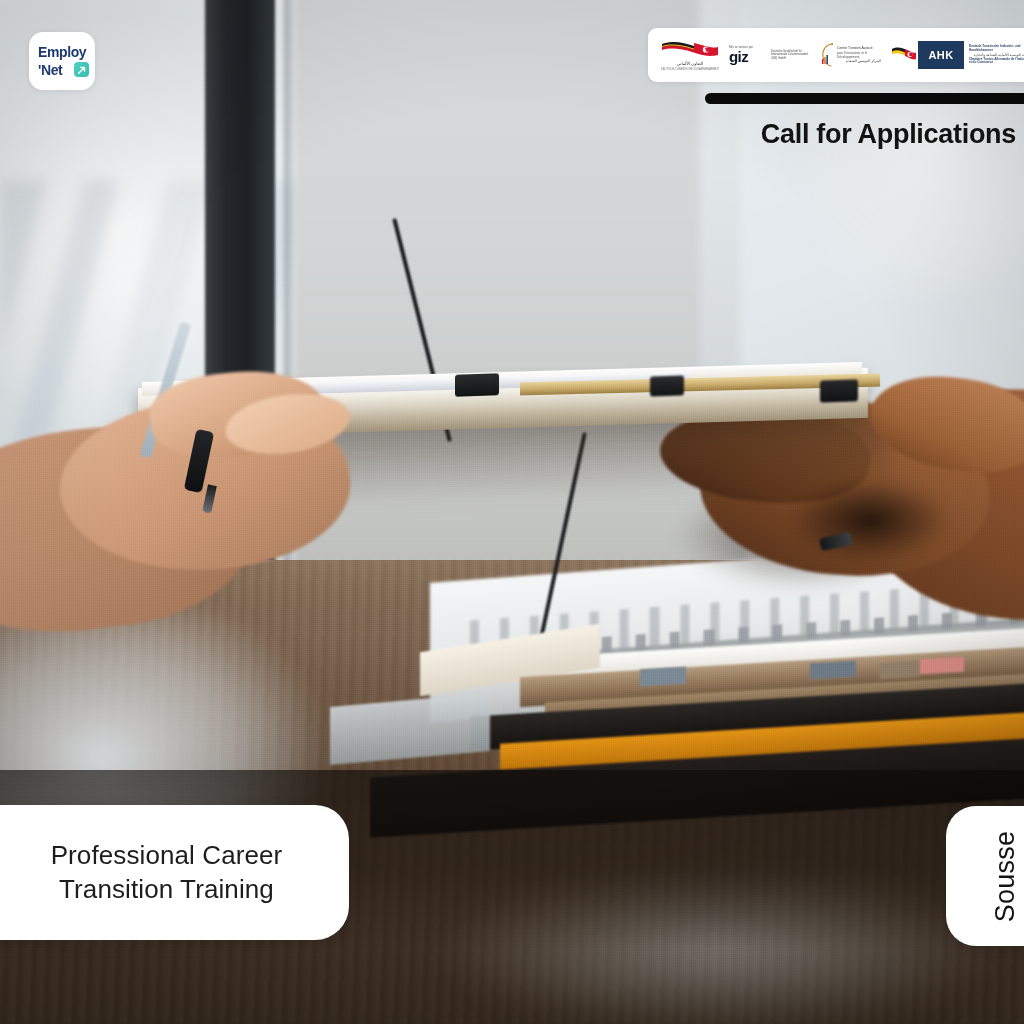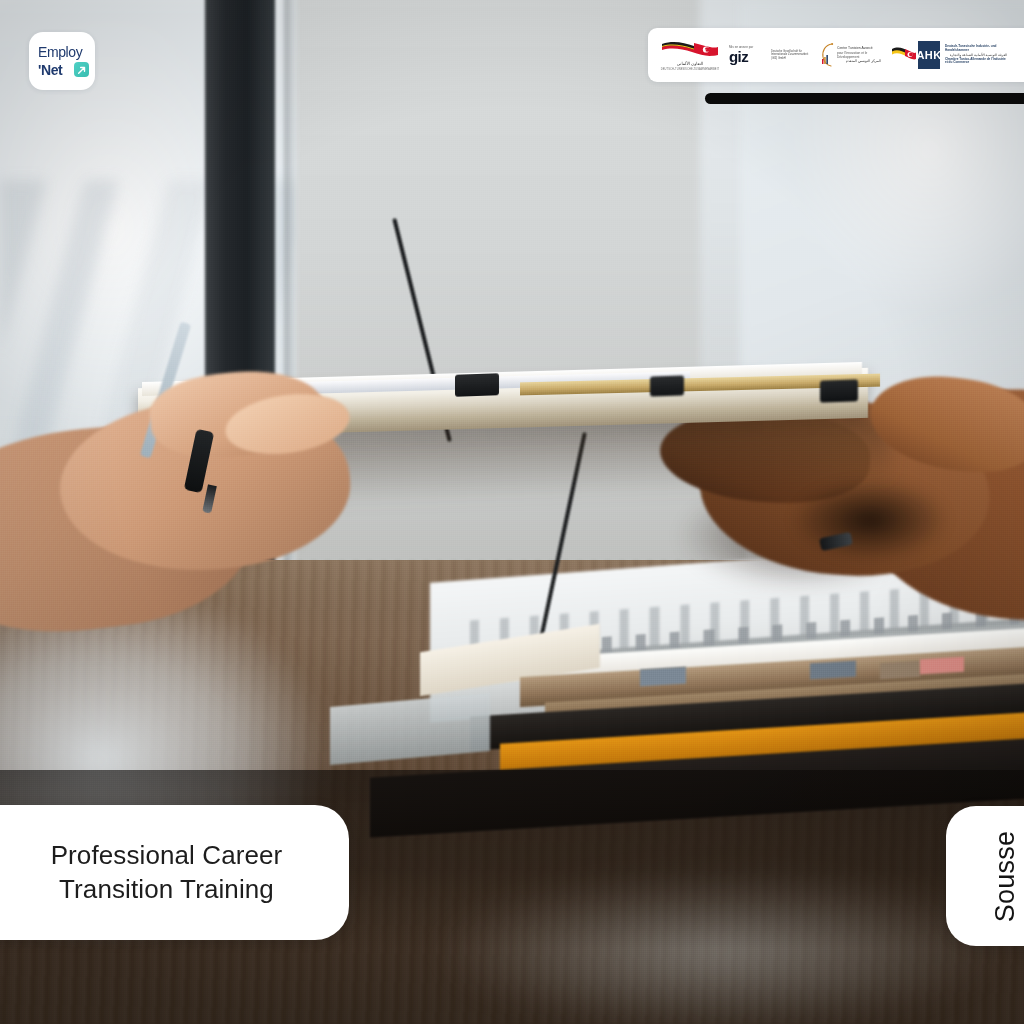--- a/index.html
+++ b/index.html
@@ -323,21 +323,21 @@
 
   
   .logo-card {
     position:absolute; left:29px; top:32px; width:66px; height:58px;
     background:#ffffff; border-radius:14px;
     display:flex; flex-direction:column; justify-content:center; align-items:flex-start;
     padding:7px 8px 7px 9px;
     box-shadow:0 1px 5px rgba(40,60,80,.10);
   }
   .logo-top {
-    font-size:14px; font-weight:400; color:#1f3a6e;
+    font-size:14px; font-weight:700; color:#1f3a6e;
     letter-spacing:-.4px; line-height:1; font-family:"Liberation Sans", sans-serif;
   }
   .logo-bot {
     display:flex; align-items:center; gap:12px; margin-top:3px; line-height:1;
   }
   .logo-bot-txt { font-size:14px; font-weight:600; color:#1f3a6e; letter-spacing:-.4px; }
   .logo-mark {
     width:15px; height:15px; border-radius:4px; flex:none;
     background:linear-gradient(135deg,#4fd0c4,#38bdb0);
     display:flex; align-items:center; justify-content:center;
@@ -375,21 +375,21 @@
   .p-ctr-ar { font-size:3.6px; color:#333; line-height:1.2; text-align:right; width:44px; }
 
   
   .p-ahk { align-items:stretch; }
   .ahk-flag {
     width:28px; height:28px; background:#ffffff; position:relative; overflow:hidden;
     display:flex; align-items:center; justify-content:center;
   }
   .ahk-flag svg { width:26px; height:20px; }
   .ahk-box {
-    background:#1f3a5f; color:#fff; width:22px; height:28px;
+    background:#1f3a5f; color:#fff; width:46px; height:28px;
     display:flex; align-items:center; justify-content:center;
     font-size:11px; font-weight:700; letter-spacing:.4px;
   }
   .p-ahk-tx { margin-left:5px; display:flex; flex-direction:column; justify-content:center; gap:.6px; }
   .p-ahk-de { font-size:3.1px; color:#1f3a5f; font-weight:700; line-height:1.25; width:62px; }
   .p-ahk-ar { font-size:3.4px; color:#333; line-height:1.2; width:62px; text-align:right; }
   .p-ahk-fr { font-size:3.1px; color:#1f3a5f; font-weight:700; line-height:1.25; width:62px; }
 
   
   .rule {
@@ -584,20 +584,21 @@
       <div class="p-ahk-tx">
         <span class="p-ahk-de">Deutsch-Tunesische Industrie- und Handelskammer</span>
         <span class="p-ahk-ar">الغرفة التونسية الألمانية للصناعة والتجارة</span>
         <span class="p-ahk-fr">Chambre Tuniso-Allemande de l'Industrie et du Commerce</span>
       </div>
     </div>
 
   </div>
 
   <div class="rule"></div>
+  <div class="cfa">Call for Applications</div>
 
   <div class="jobtitle">
   </div>
 
   <div class="pill-left">
     <span class="pill-left-l1">Professional Career</span>
     <span class="pill-left-l2">Transition Training</span>
   </div>
 
   <div class="pill-right">

